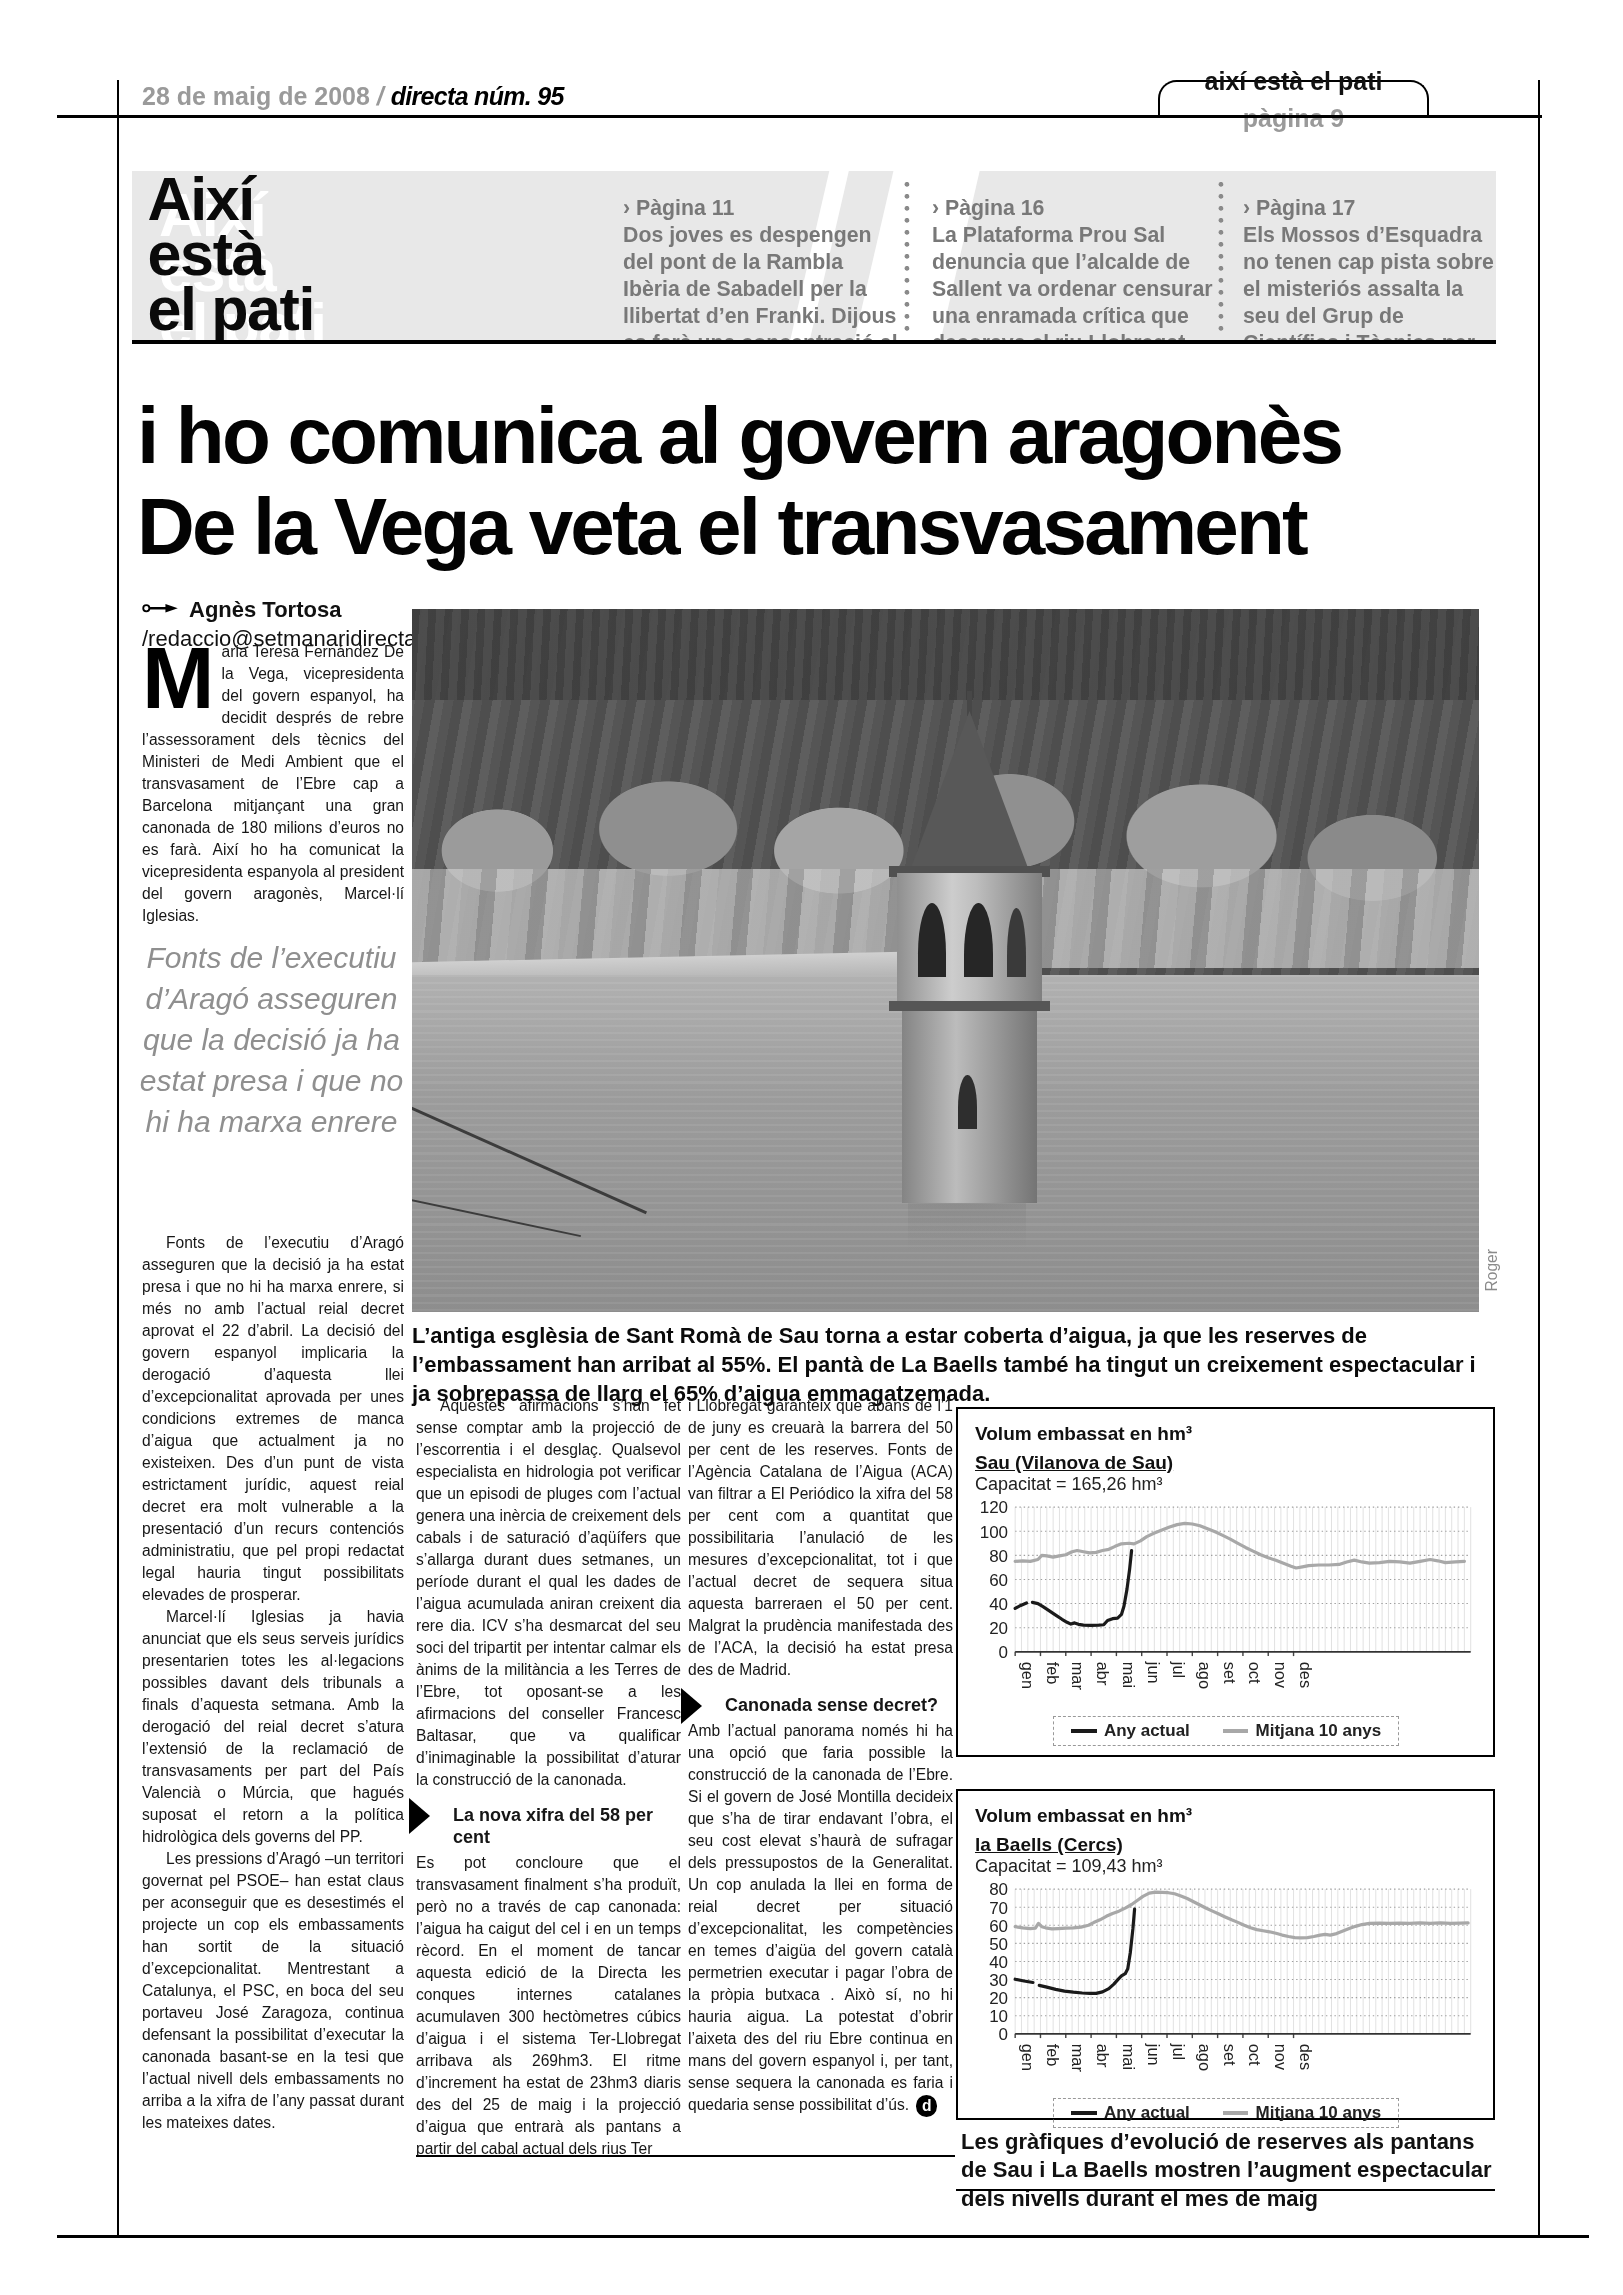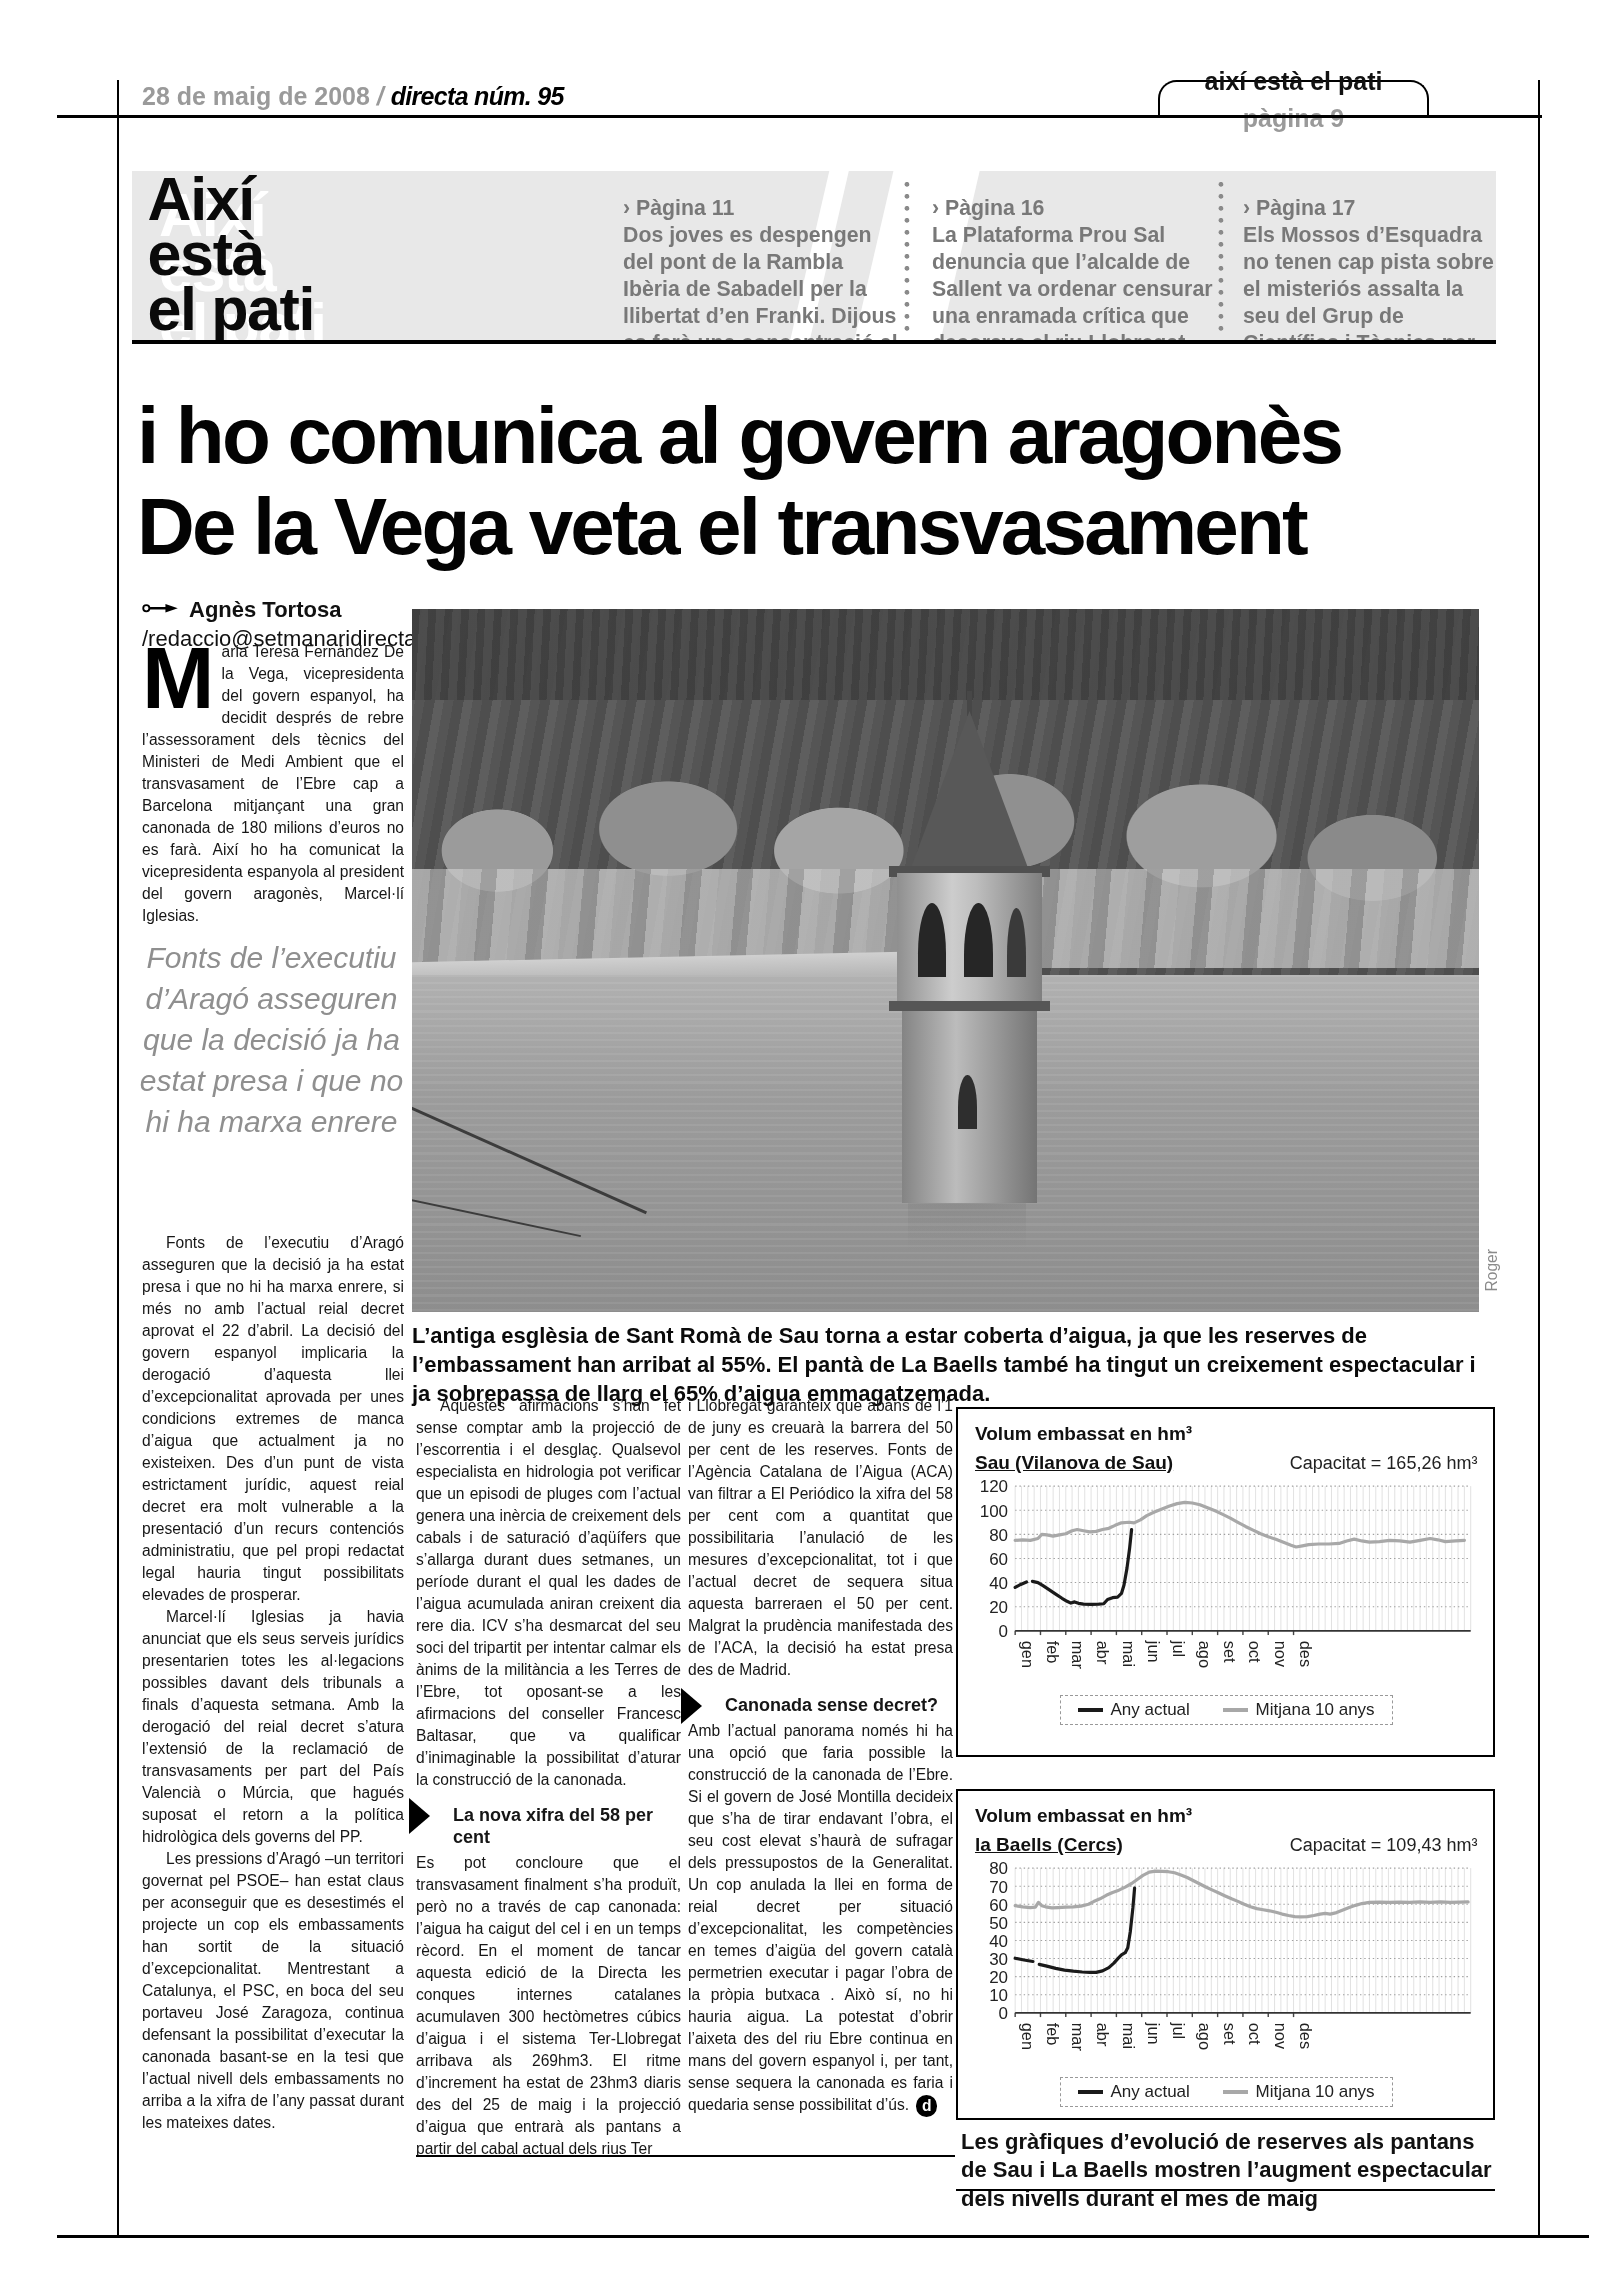--- a/index.html
+++ b/index.html
@@ -84,26 +84,26 @@
   .slit{position:absolute;left:42%;top:74%;width:13%;height:11%;background:#2e2e2e;
         border-radius:50% 50% 0 0/60% 60% 0 0;}
   .credit{position:absolute;left:1483px;top:1249px;font-size:15.6px;color:#8a8a8a;
           writing-mode:vertical-rl;transform:rotate(180deg);}
   .caption{position:absolute;left:412px;top:1321px;width:1074px;font-size:22px;line-height:29px;
            font-weight:700;color:#0a0a0a;}
   
   .chartbox{position:absolute;left:956px;width:539px;border:2.1px solid #000;background:#fff;
             box-sizing:border-box;padding:11.4px 14.2px 7.1px 15.6px;}
   .c-title{font-size:19px;font-weight:700;margin:2.8px 0 7.1px 1.4px;}
-  .c-subrow{display:flex;justify-content:space-between;align-items:baseline;margin:0 1.4px 4.3px 1.4px;}
+  .c-subrow{display:flex;justify-content:space-between;align-items:baseline;margin:0 1.4px 4.3px 1.4px;flex-direction:column;}
   .c-name{font-size:19px;font-weight:700;text-decoration:underline;}
   .c-cap{font-size:18px;color:#222;}
   .c-plot{width:100%;}
   .legend{display:flex;justify-content:flex-end;margin:1.4px auto 2.8px auto;width:max-content;
-          border:1.4px dashed #999;padding:4.3px 17px;gap:33px;align-items:center;}
+          border:1.4px dashed #999;padding:4.3px 17px;gap:33px;align-items:center;font-weight:bold;}
   .legend .li{display:flex;align-items:center;gap:7.1px;font-size:17px;color:#222;}
   .sw{display:inline-block;width:25.6px;height:4.3px;}
   .charts-caption{position:absolute;left:961px;top:2128px;width:533px;font-size:22px;
                   line-height:28.4px;font-weight:700;}
 </style>
 </head>
 <body>
 
 <div class="page">
 

